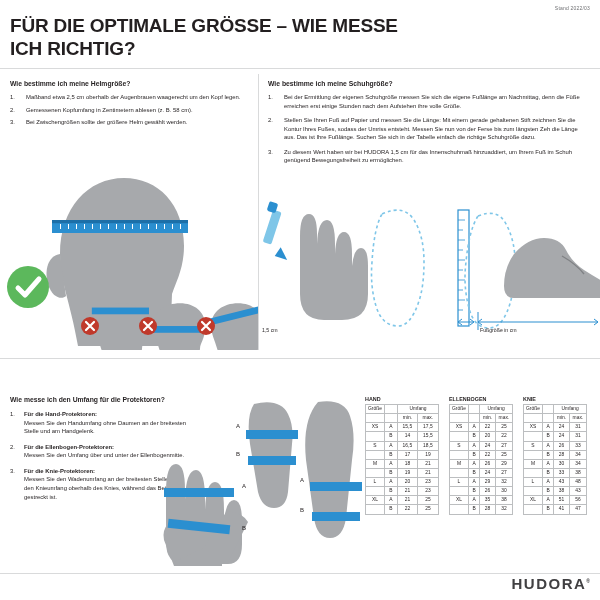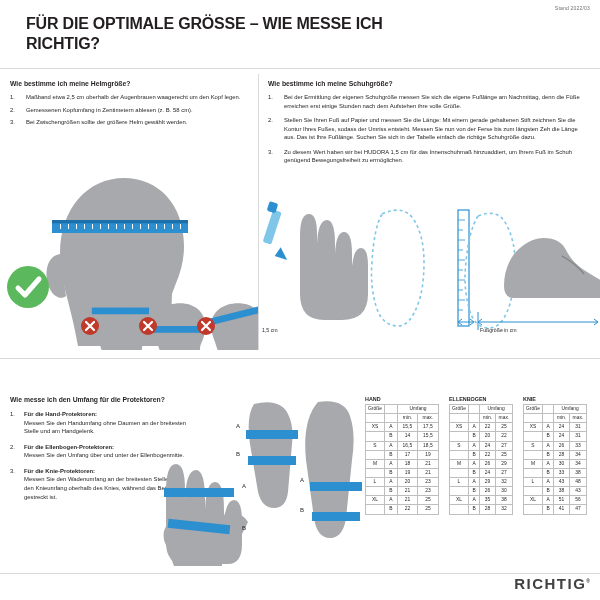--- a/index.html
+++ b/index.html
@@ -10,22 +10,22 @@
     color:#231f20;
     overflow:hidden;
     position:relative;
   }
   .page{position:relative;width:600px;height:600px;box-sizing:border-box;}
   .stand{
     position:absolute;top:5px;right:10px;
     font-size:5px;color:#6d6e71;letter-spacing:.2px;
   }
   .title{
-    position:absolute;left:26px;top:14px;width:420px;
-    font-size:16px;font-weight:bold;line-height:1.22;
+    position:absolute;left:10px;top:14px;width:420px;
+    font-size:19px;font-weight:bold;line-height:1.22;
     letter-spacing:-0.2px;color:#231f20;text-transform:uppercase;
   }
   .hr{position:absolute;left:0;right:0;height:1px;background:#d9dadb;}
   .hr1{top:68px;}
   .hr2{top:358px;}
   .hr3{top:573px;}
   .vr{position:absolute;width:1px;background:#d9dadb;}
   .vr1{left:258px;top:74px;height:276px;}
 
   h2{
@@ -525,15 +525,15 @@
               <td>B</td>
               <td>41</td>
               <td>47</td>
             </tr>
       </tbody>
         </table>
     </div>
 
   </div>
 
-  <div class="logo"><span>RICHTIG</span><sup>®</sup></div>
+  <div class="logo"><span>HUDORA</span><sup>®</sup></div>
 
 </div>
 
 </body></html>

